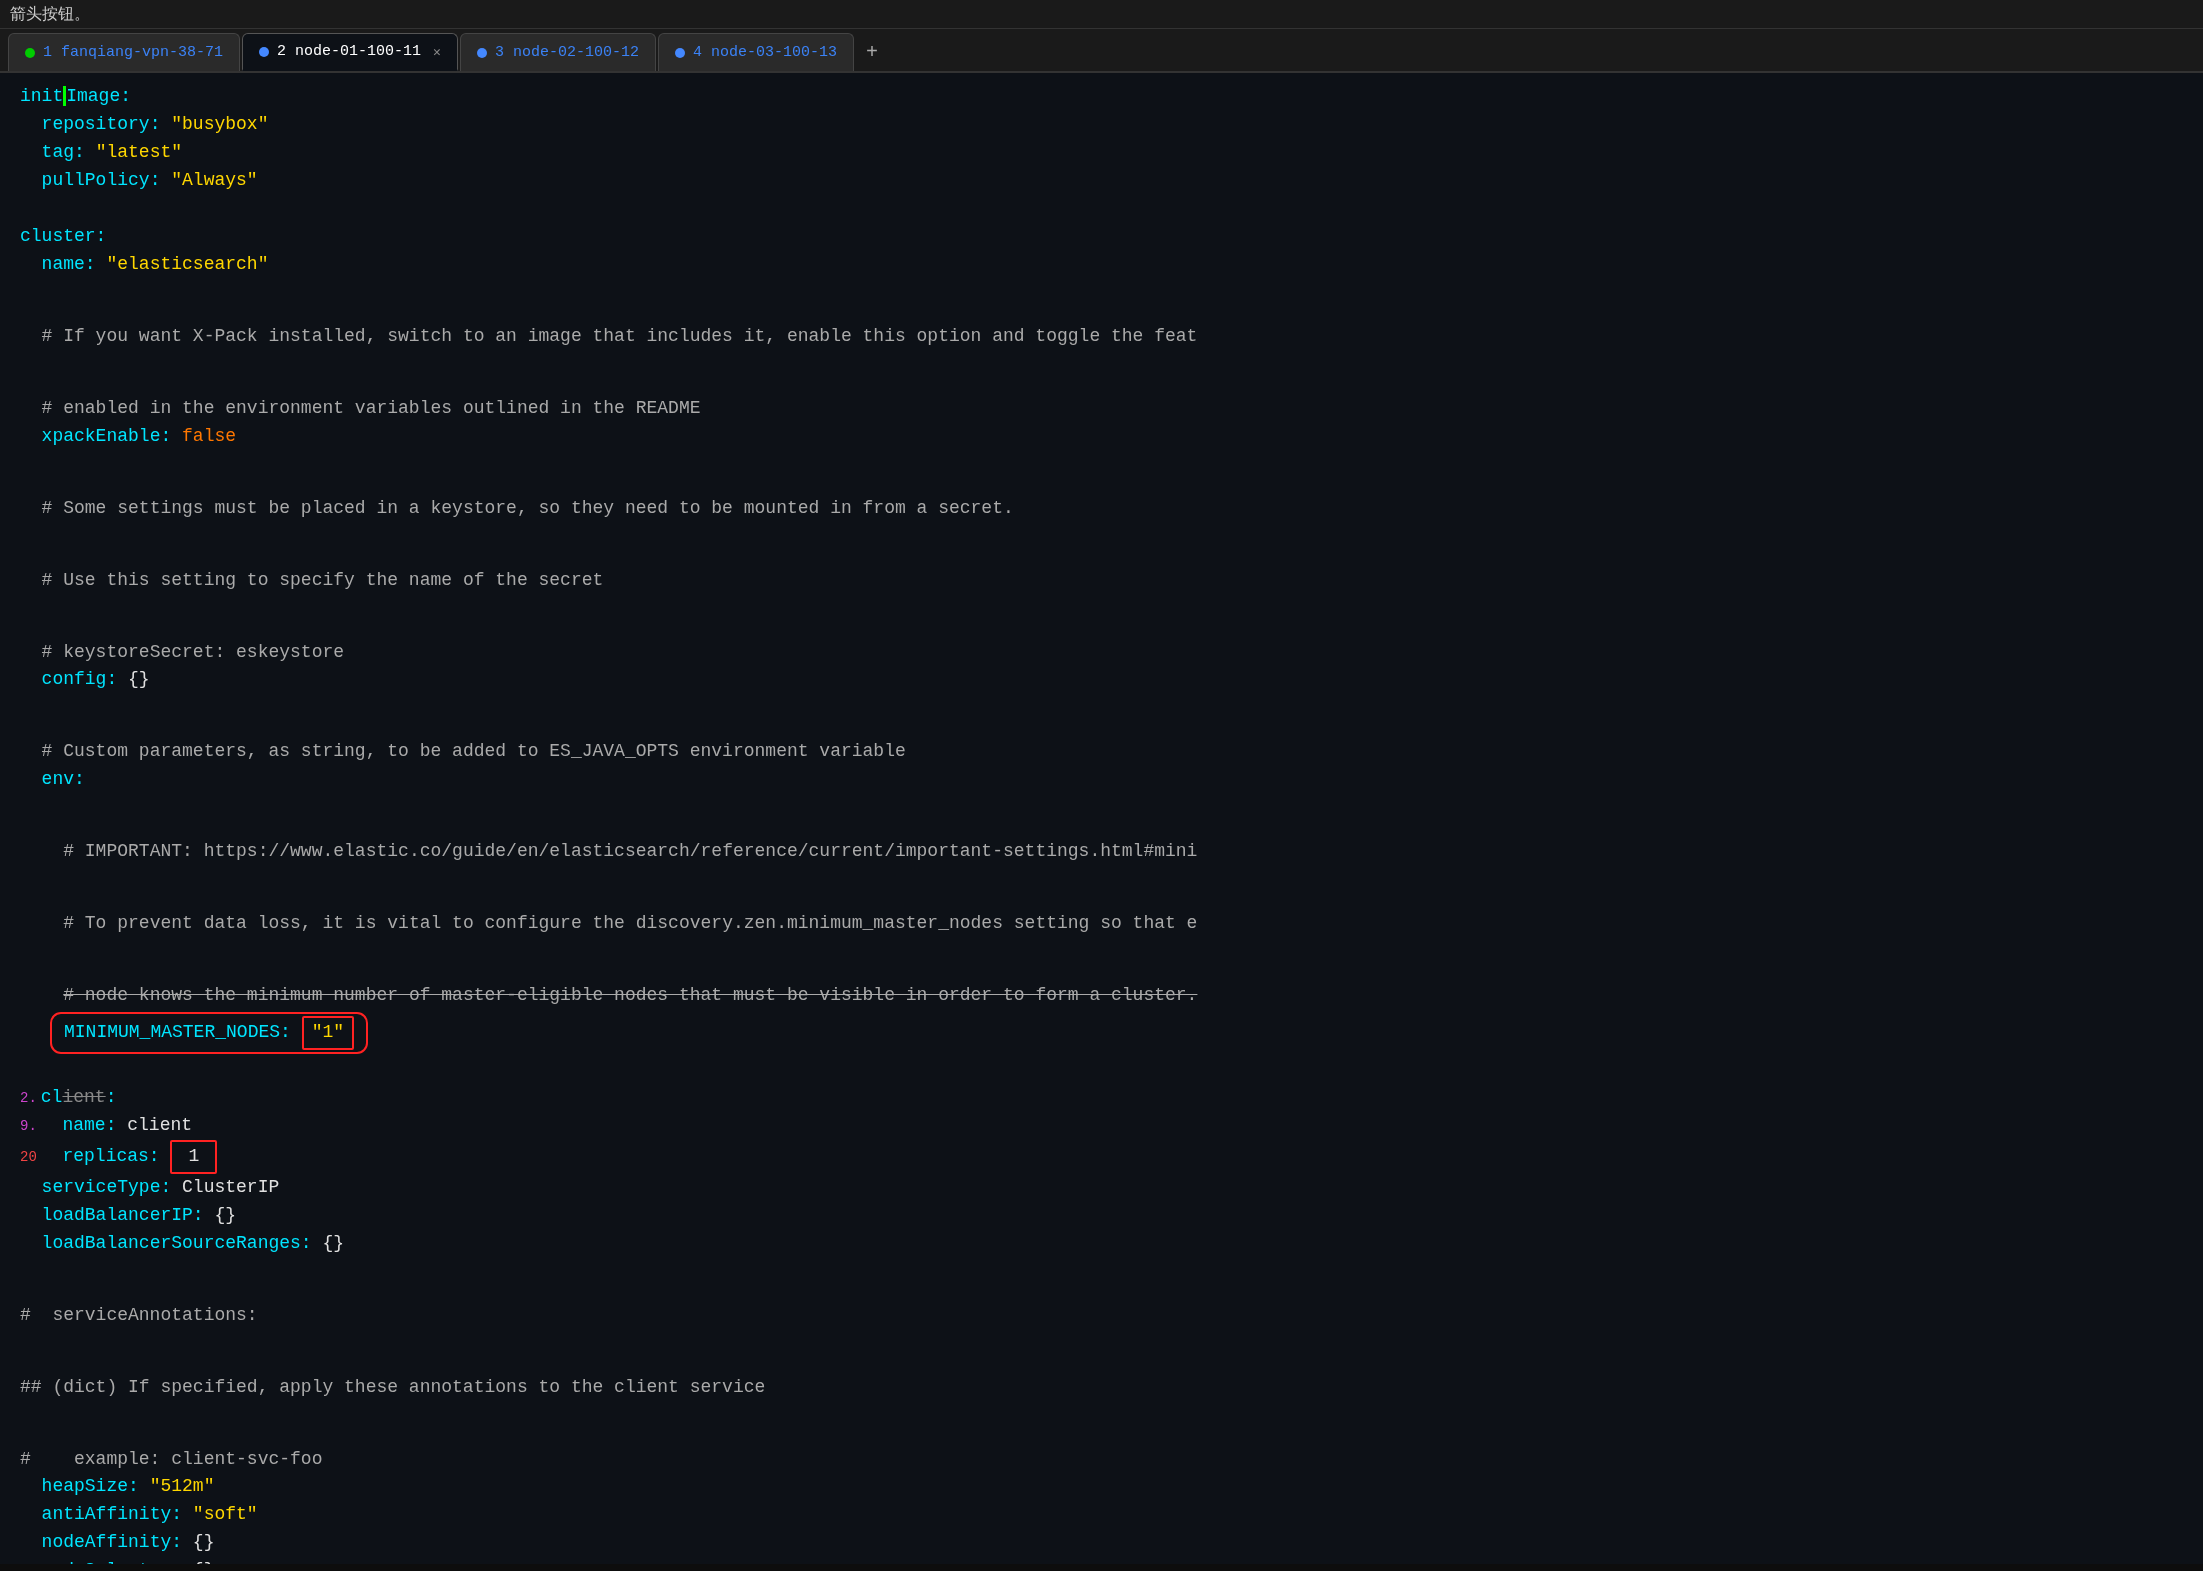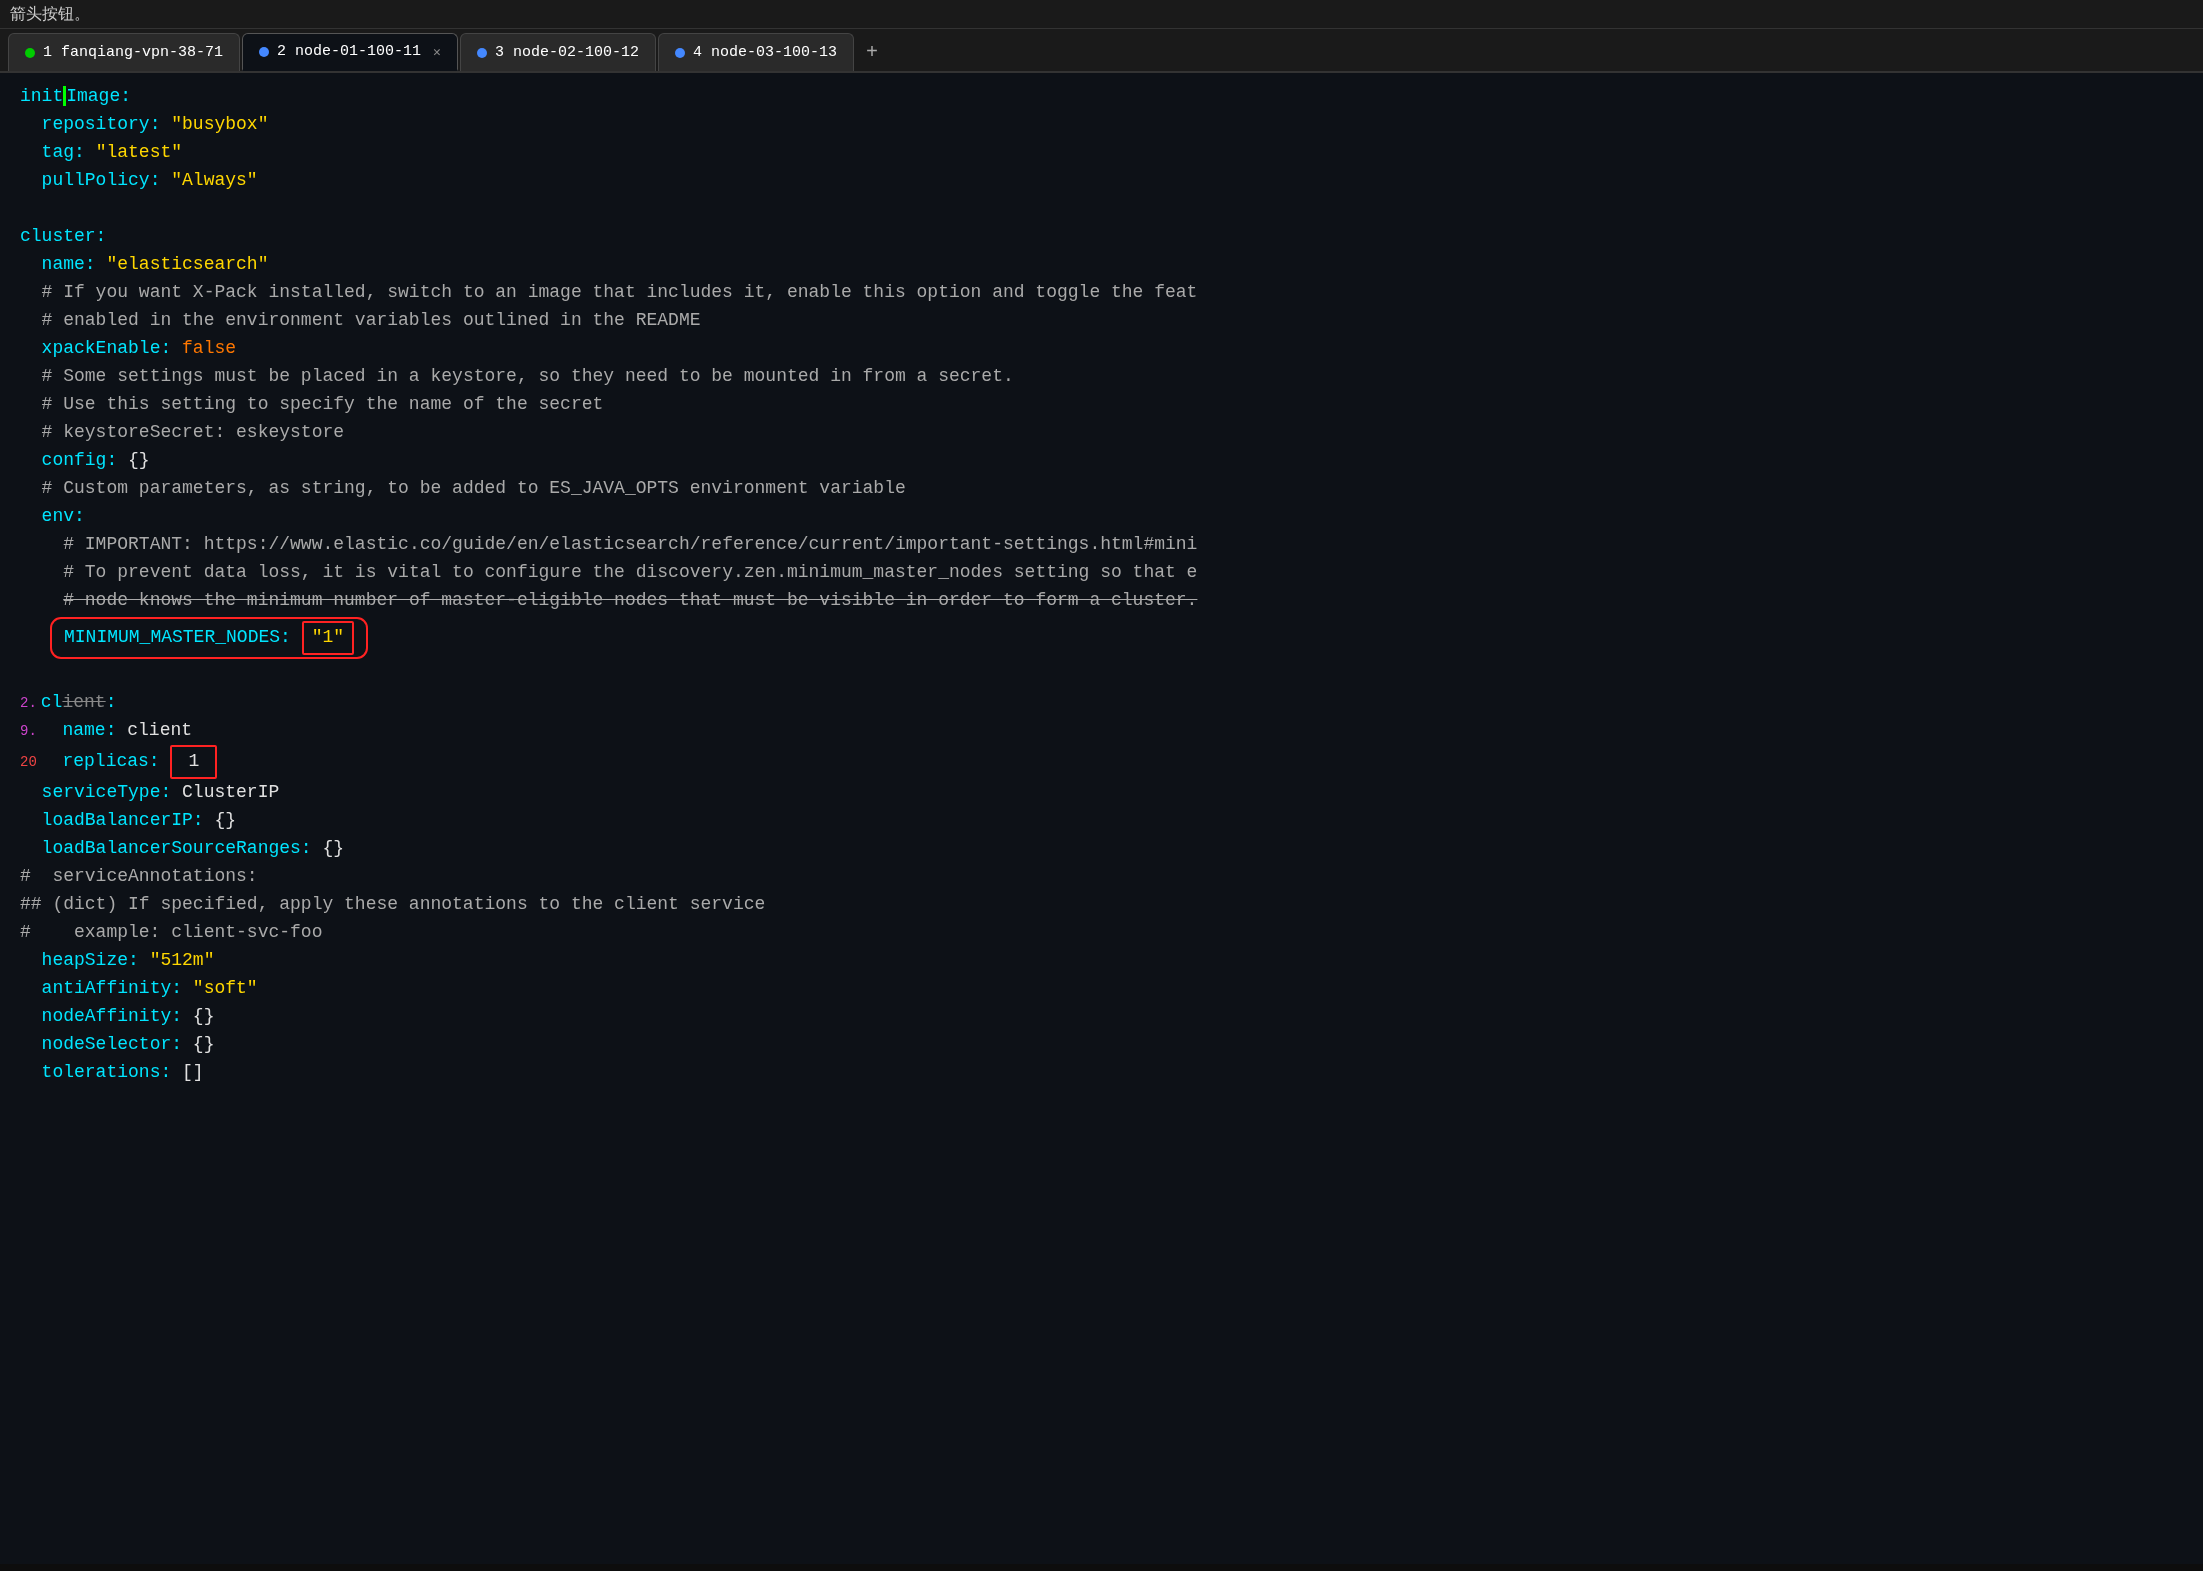--- a/index.html
+++ b/index.html
@@ -39,21 +39,21 @@
     .tab {
       display: flex;
       align-items: center;
       padding: 6px 16px;
       border-radius: 6px 6px 0 0;
       font-size: 15px;
       cursor: pointer;
       gap: 8px;
       height: 38px;
       background: #2a2a2a;
-      color: #ffffff;
+      color: #3b82f6;
       border: 1px solid #444;
       border-bottom: none;
       position: relative;
     }
 
     .tab.active {
       background: #0d1117;
       color: #ffffff;
       border-color: #555;
       border-bottom: 2px solid #0d1117;
@@ -100,21 +100,21 @@
       align-items: baseline;
       line-height: 1.55;
       white-space: nowrap;
       font-size: 18px;
       min-height: 28px;
     }
 
     
     .cy { color: #00e5ff; }   
     .wh { color: #e0e0e0; }   
-    .gr { color: #aaaaaa; }   
+    .gr { color: #aaaaaa; margin-top: 44px; }   
     .ye { color: #ffd700; }   
     .fa { color: #ff7700; }   
     .cursor {
       display: inline-block;
       width: 3px;
       height: 20px;
       background: #00ff00;
       vertical-align: middle;
     }
   </style>

